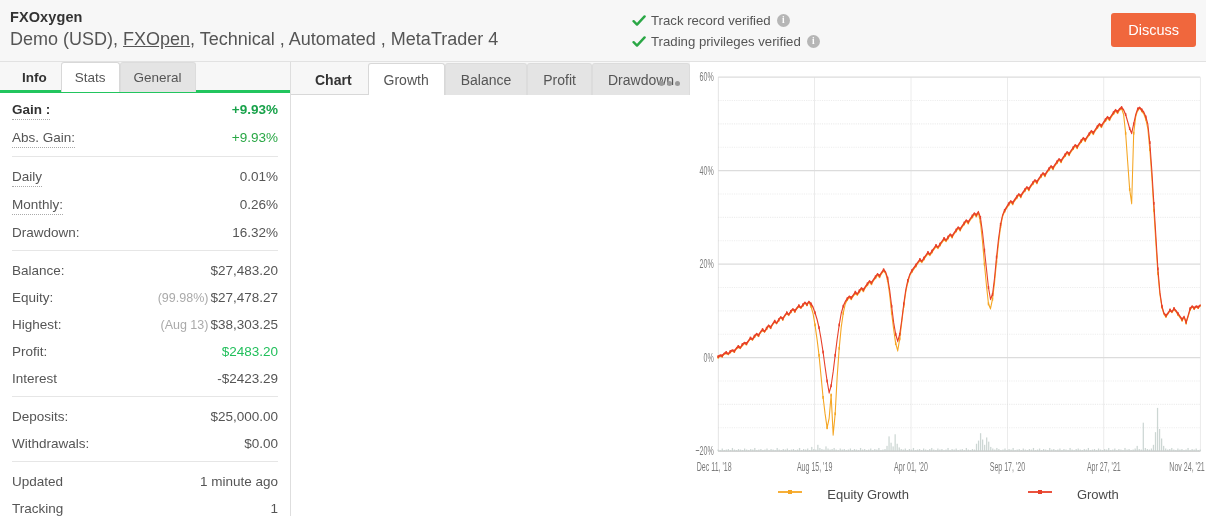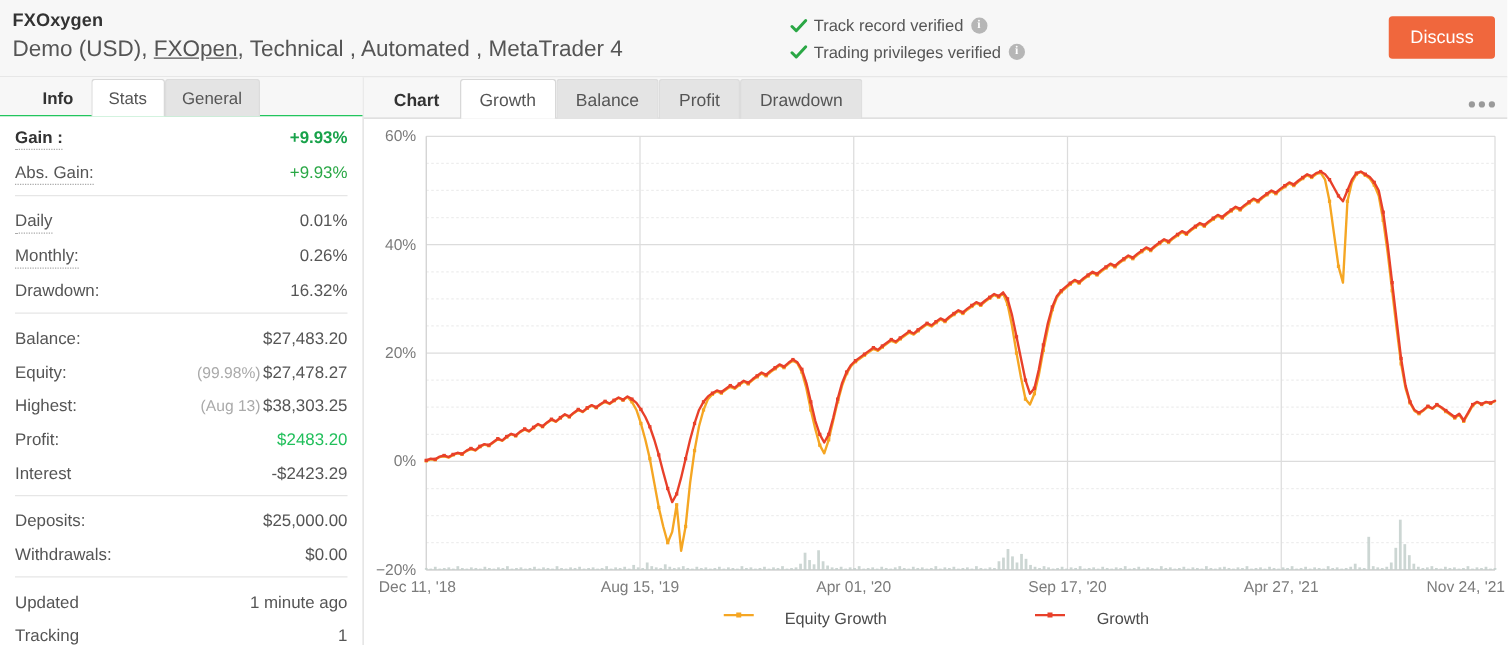--- a/index.html
+++ b/index.html
@@ -58,23 +58,23 @@
 
   
   .sidebar {
     width: 291px; flex: 0 0 291px;
     background: #fff;
     border-right: 1px solid #dedede;
     display: flex; flex-direction: column;
     position: relative;
   }
   .side-tabs {
-    height: 31px; flex: 0 0 31px; display: flex; align-items: flex-start;
-    background: #f7f7f7; border-bottom: 1px solid #22c55e;
-    padding-left: 20px;
+    height: 31px; flex: 0 0 31px; display: flex; align-items: center;
+    background: #f7f7f7; border-bottom: 3px solid #22c55e;
+    padding-left: 8px;
   }
   .tab {
     font-size: 13.5px; padding: 0 13px; height: 30px; line-height: 30px;
     cursor: pointer; color: #555; position: relative; top: 1px;
     border: 1px solid transparent; border-bottom: none;
     border-radius: 3px 3px 0 0;
   }
   .tab.plain { color: #333; font-weight: bold; background: transparent; }
   .tab.active {
     background: #fff; border-color: #d8d8d8; color: #555;
@@ -91,21 +91,21 @@
   .slabel.bold { font-weight: bold; color: #333; }
   .sval { color: #555; text-align: right; }
   .sval.green { color: #29a745; }
   .sval.green-bold { color: #18a24a; font-weight: bold; }
   .sval.profit { color: #21bf5b; }
   .sub { color: #aaa; font-size: 12.5px; margin-right: 2px; }
   .divider { border-top: 1px solid #e6e6e6; margin: 4px 0 3px 0; }
   .sgroup { padding-top: 3px; }
 
   
-  .main { flex: 1 1 auto; display: flex; flex-direction: column; min-width: 0; background: #fff; }
+  .main { flex: 1 1 auto; display: flex; flex-direction: row; min-width: 0; background: #fff; }
   .main-tabs {
     height: 33px; flex: 0 0 33px; display: flex; align-items: flex-end;
     background: #f7f7f7; border-bottom: 1px solid #d8d8d8;
     padding-left: 8px; position: relative;
   }
   .main-tabs .tab { font-size: 14px; height: 32px; line-height: 32px; padding: 0 15px; }
   .dots {
     position: absolute; right: 10px; bottom: 8px;
     display: flex; gap: 3px; cursor: pointer;
   }

